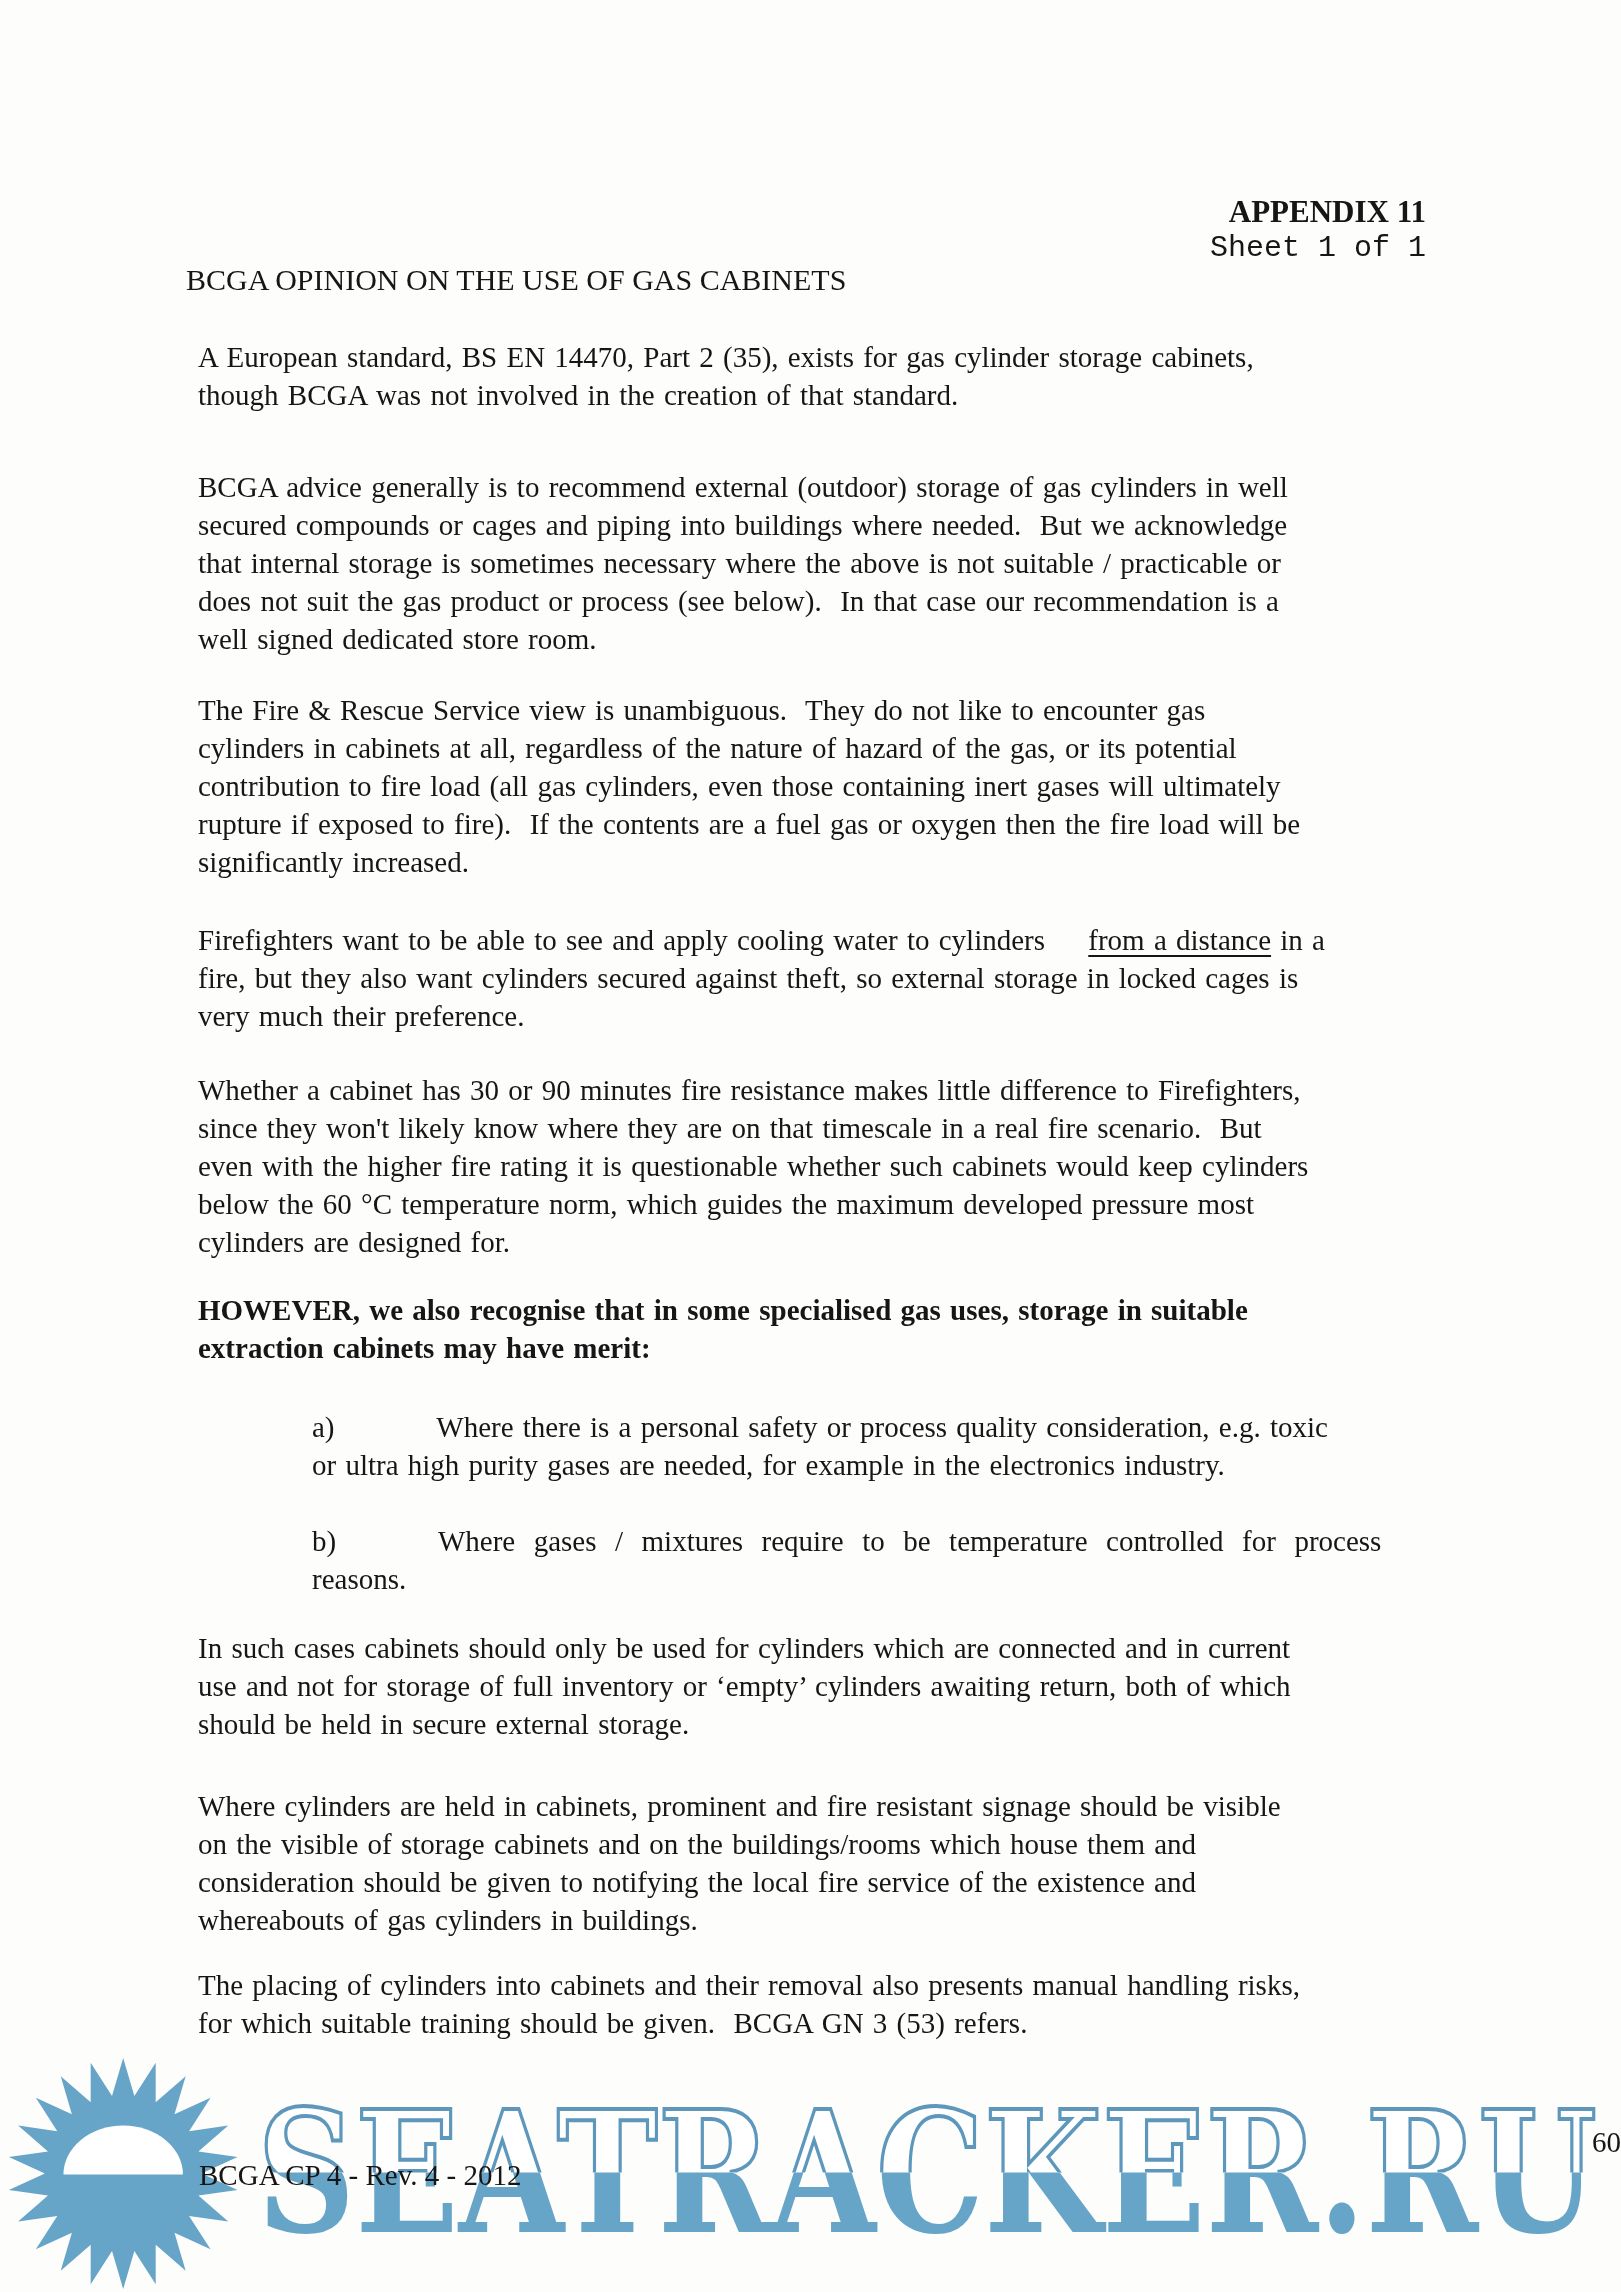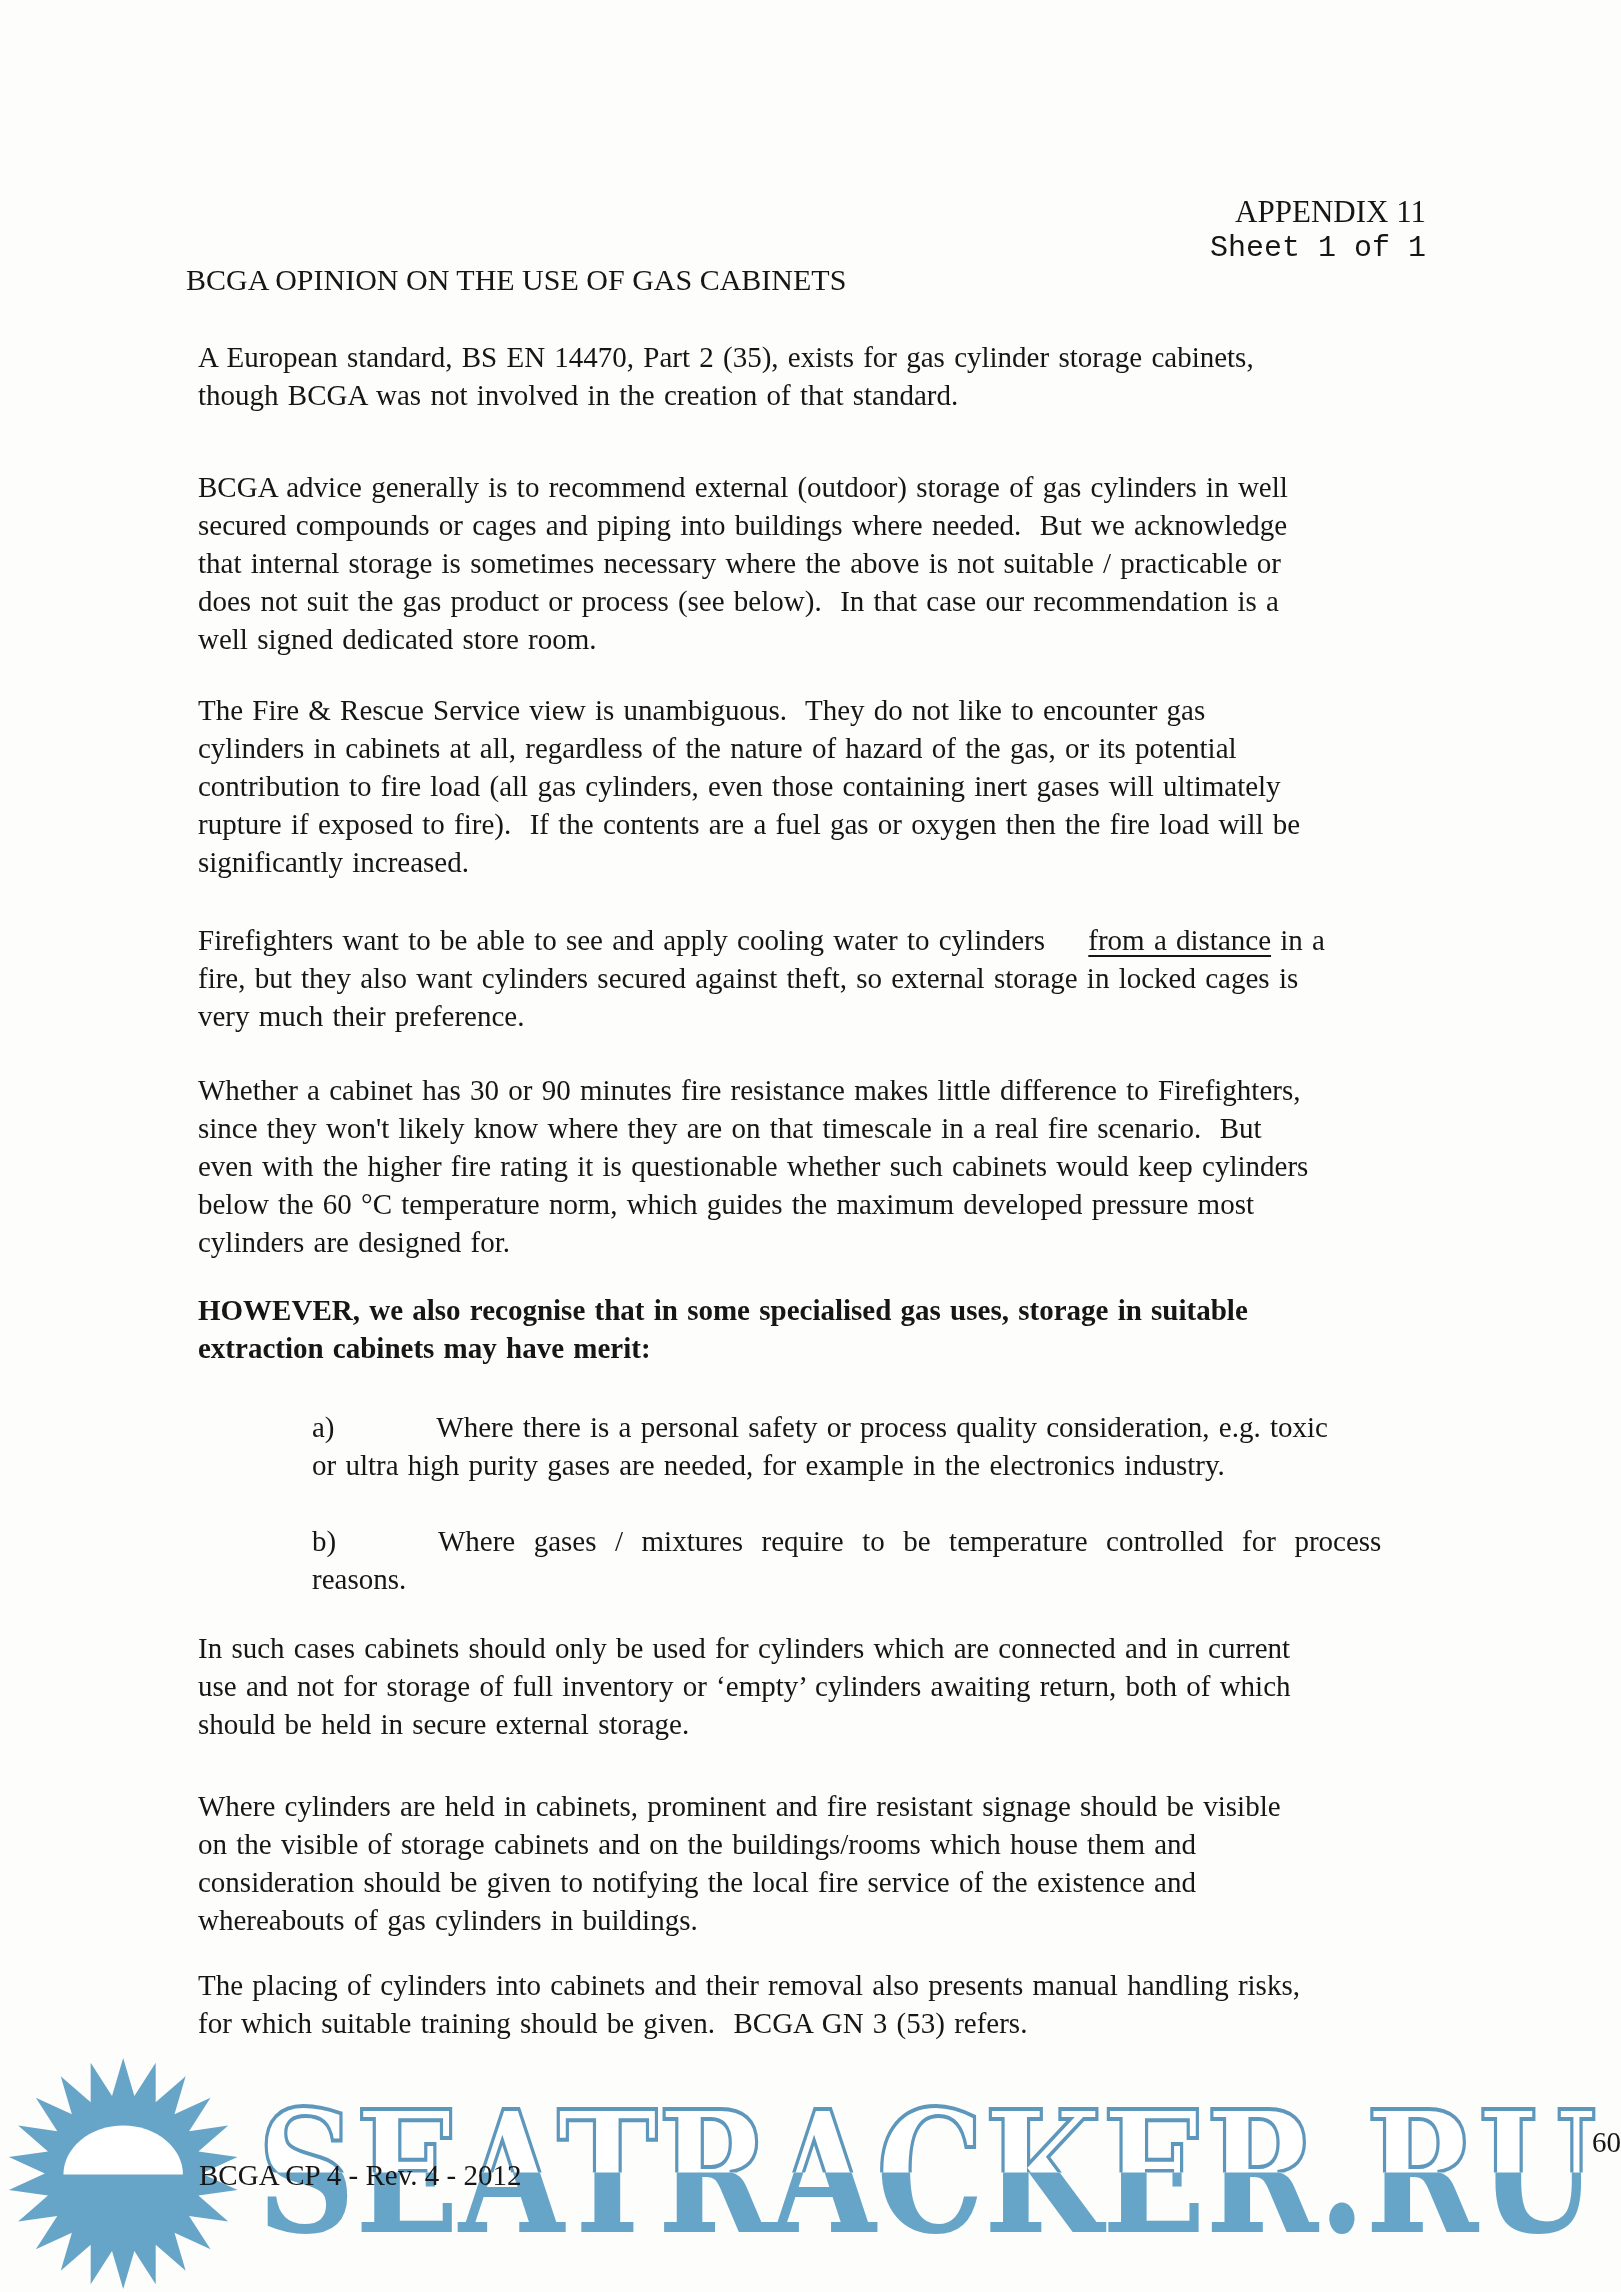--- a/index.html
+++ b/index.html
@@ -12,21 +12,21 @@
     font-family:"Liberation Serif", serif;
     color:#161616;
   }
   .abs{position:absolute;}
   .hdr{
     top:193px; right:195px;
     text-align:right;
     line-height:37px;
     z-index:2;
   }
-  .hdr .appendix{font-weight:normal;font-size:31px;}
+  .hdr .appendix{font-weight:bold;font-size:31px;}
   .hdr .sheet{font-size:30px;font-family:Liberation Mono, monospace;}
   .doc-title{
     top:263px;left:186px;
     font-weight:normal;font-size:30px;
     white-space:pre;
     z-index:2;
   }
   .para{
     left:198px;
     line-height:38px;

